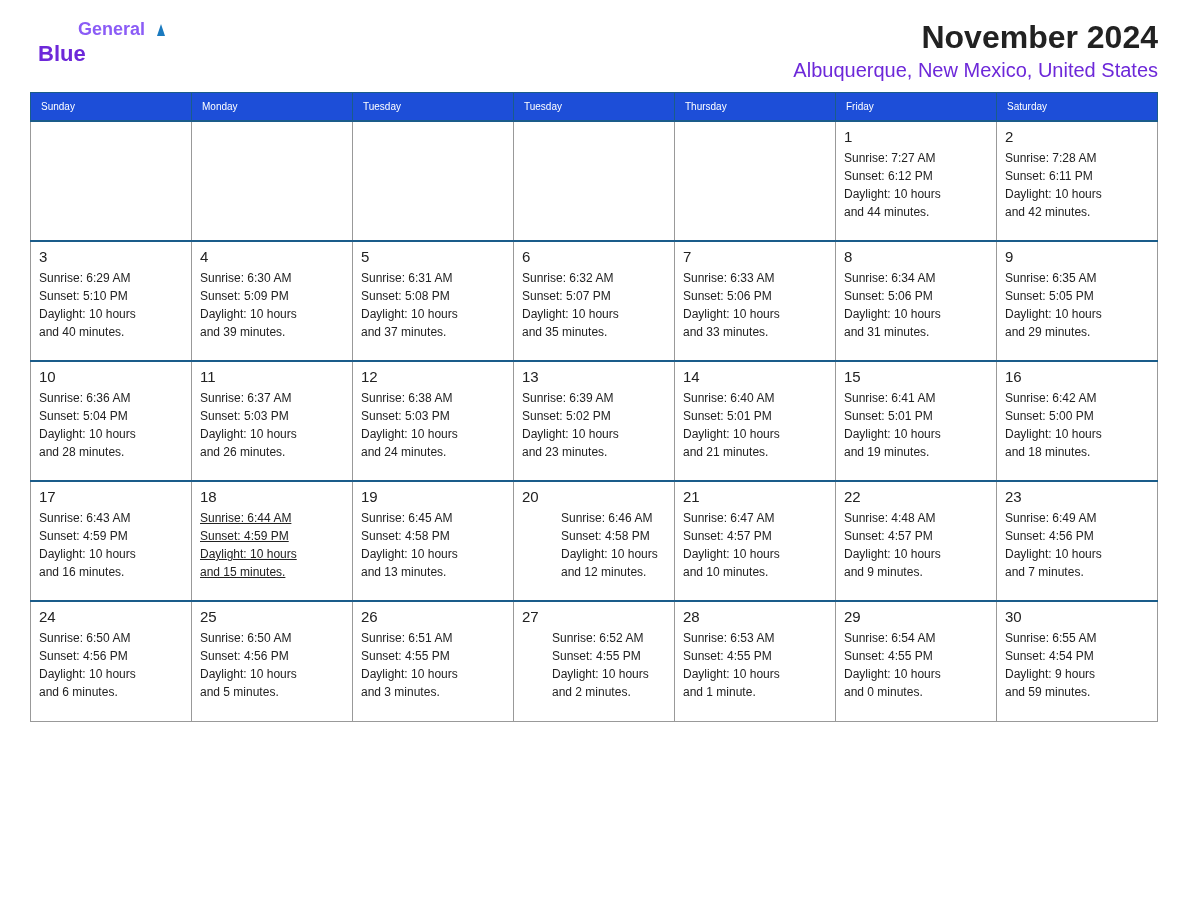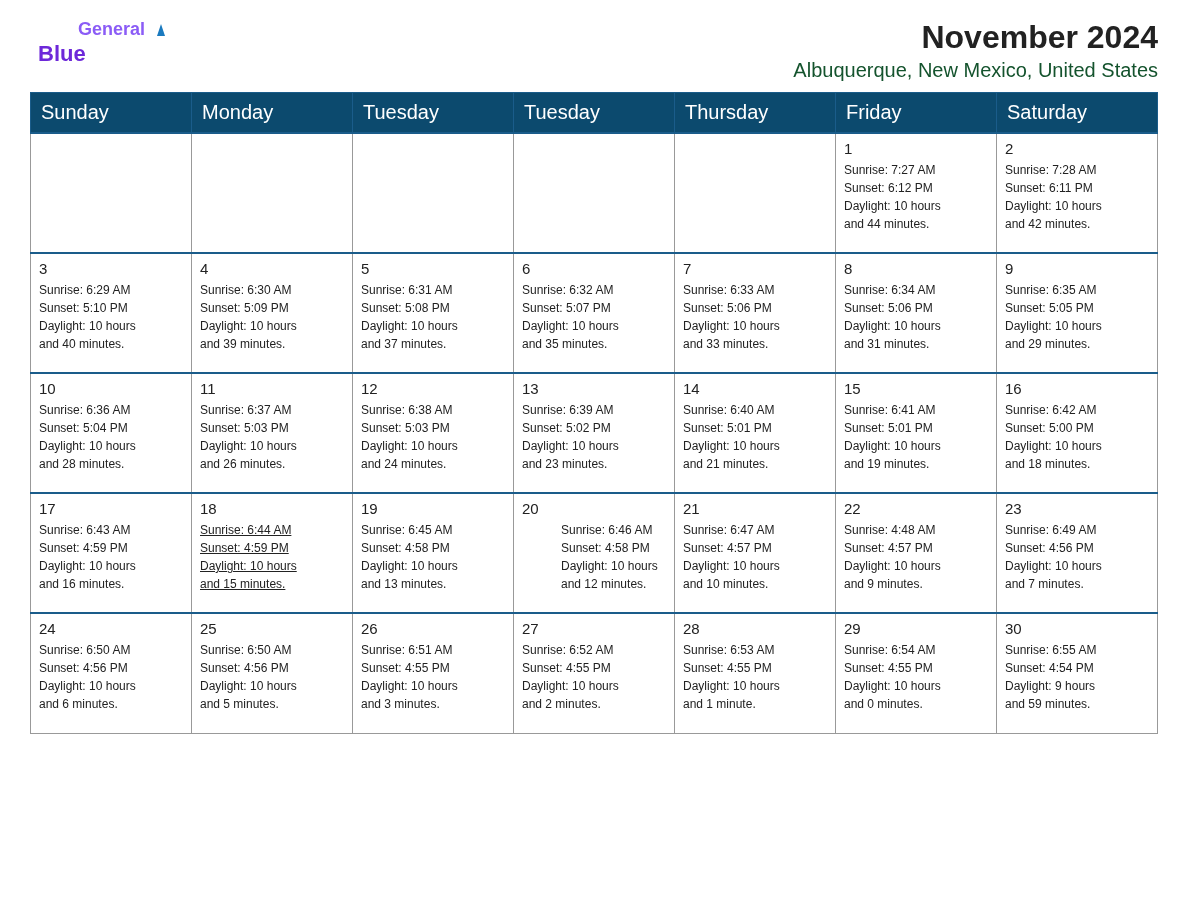--- a/index.html
+++ b/index.html
@@ -45,32 +45,32 @@
       text-align: right;
     }
     .main-title {
       font-size: 32px;
       font-weight: bold;
       color: #222;
       line-height: 1.1;
     }
     .subtitle {
       font-size: 20px;
-      color: #14532d;
+      color: #6d28d9;
       margin-top: 4px;
     }
     .calendar {
       width: 100%;
       border-collapse: collapse;
       margin-top: 10px;
     }
     .calendar th {
-      background-color: #0c4a6e;
+      background-color: #1d4ed8;
       color: #fff;
-      font-size: 20px;
+      font-size: 10px;
       font-weight: normal;
       padding: 8px 10px;
       text-align: left;
       border: 1px solid #1a5c8a;
     }
     .calendar td {
       border: 1px solid #999;
       vertical-align: top;
       padding: 6px 8px;
       width: 14.28%;
@@ -328,21 +328,21 @@
         </td>
         <td>
           <span class="day-number">26</span>
           <div class="day-info" style="white-space: pre-line;">Sunrise: 6:51 AM
 Sunset: 4:55 PM
 Daylight: 10 hours
 and 3 minutes.</div>
         </td>
         <td>
           <span class="day-number">27</span>
-          <div class="day-info" style="white-space: pre-line;">Sunrise: 6:52 AM
+          <div class="day-info" style="white-space: pre-line; margin-left: 30px;">Sunrise: 6:52 AM
 Sunset: 4:55 PM
 Daylight: 10 hours
 and 2 minutes.</div>
         </td>
         <td>
           <span class="day-number">28</span>
           <div class="day-info" style="white-space: pre-line;">Sunrise: 6:53 AM
 Sunset: 4:55 PM
 Daylight: 10 hours
 and 1 minute.</div>

